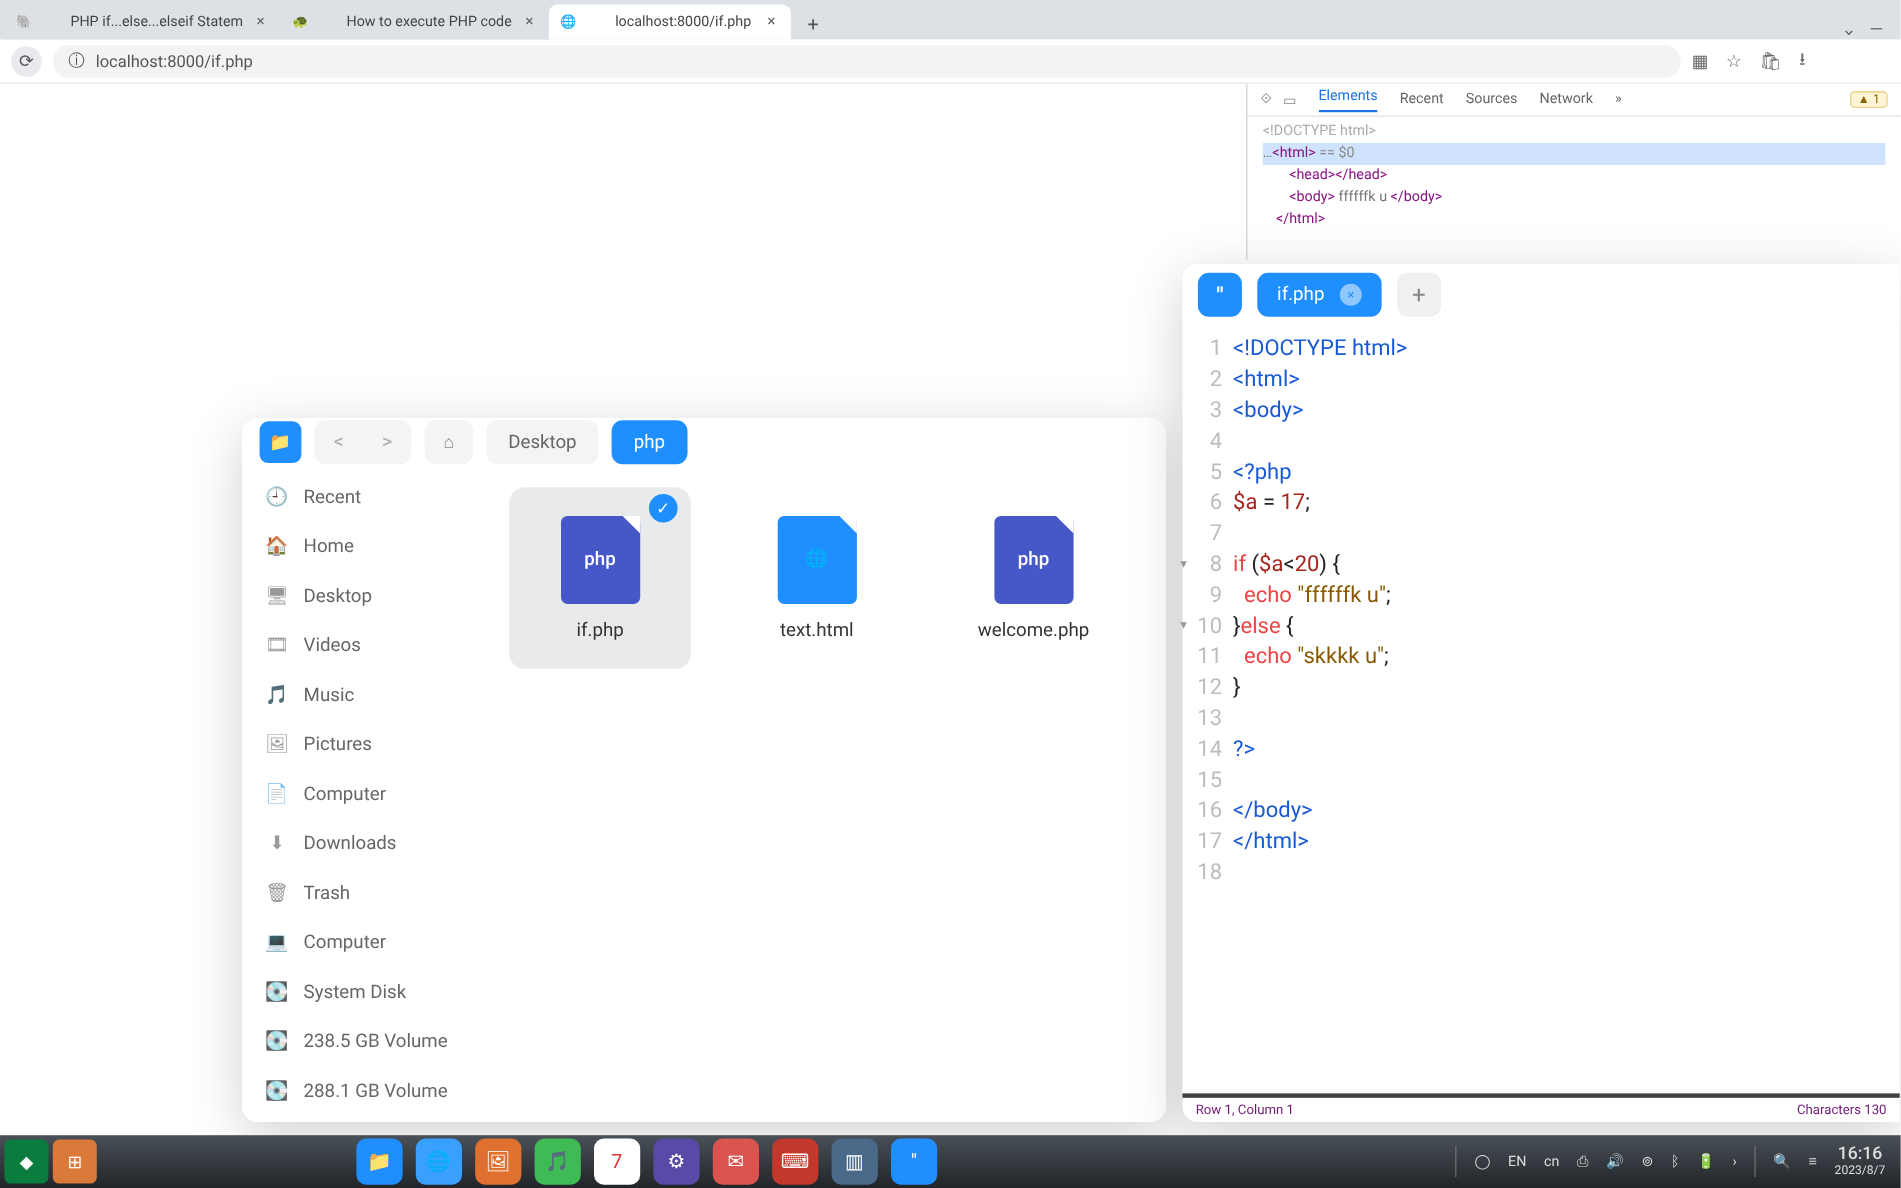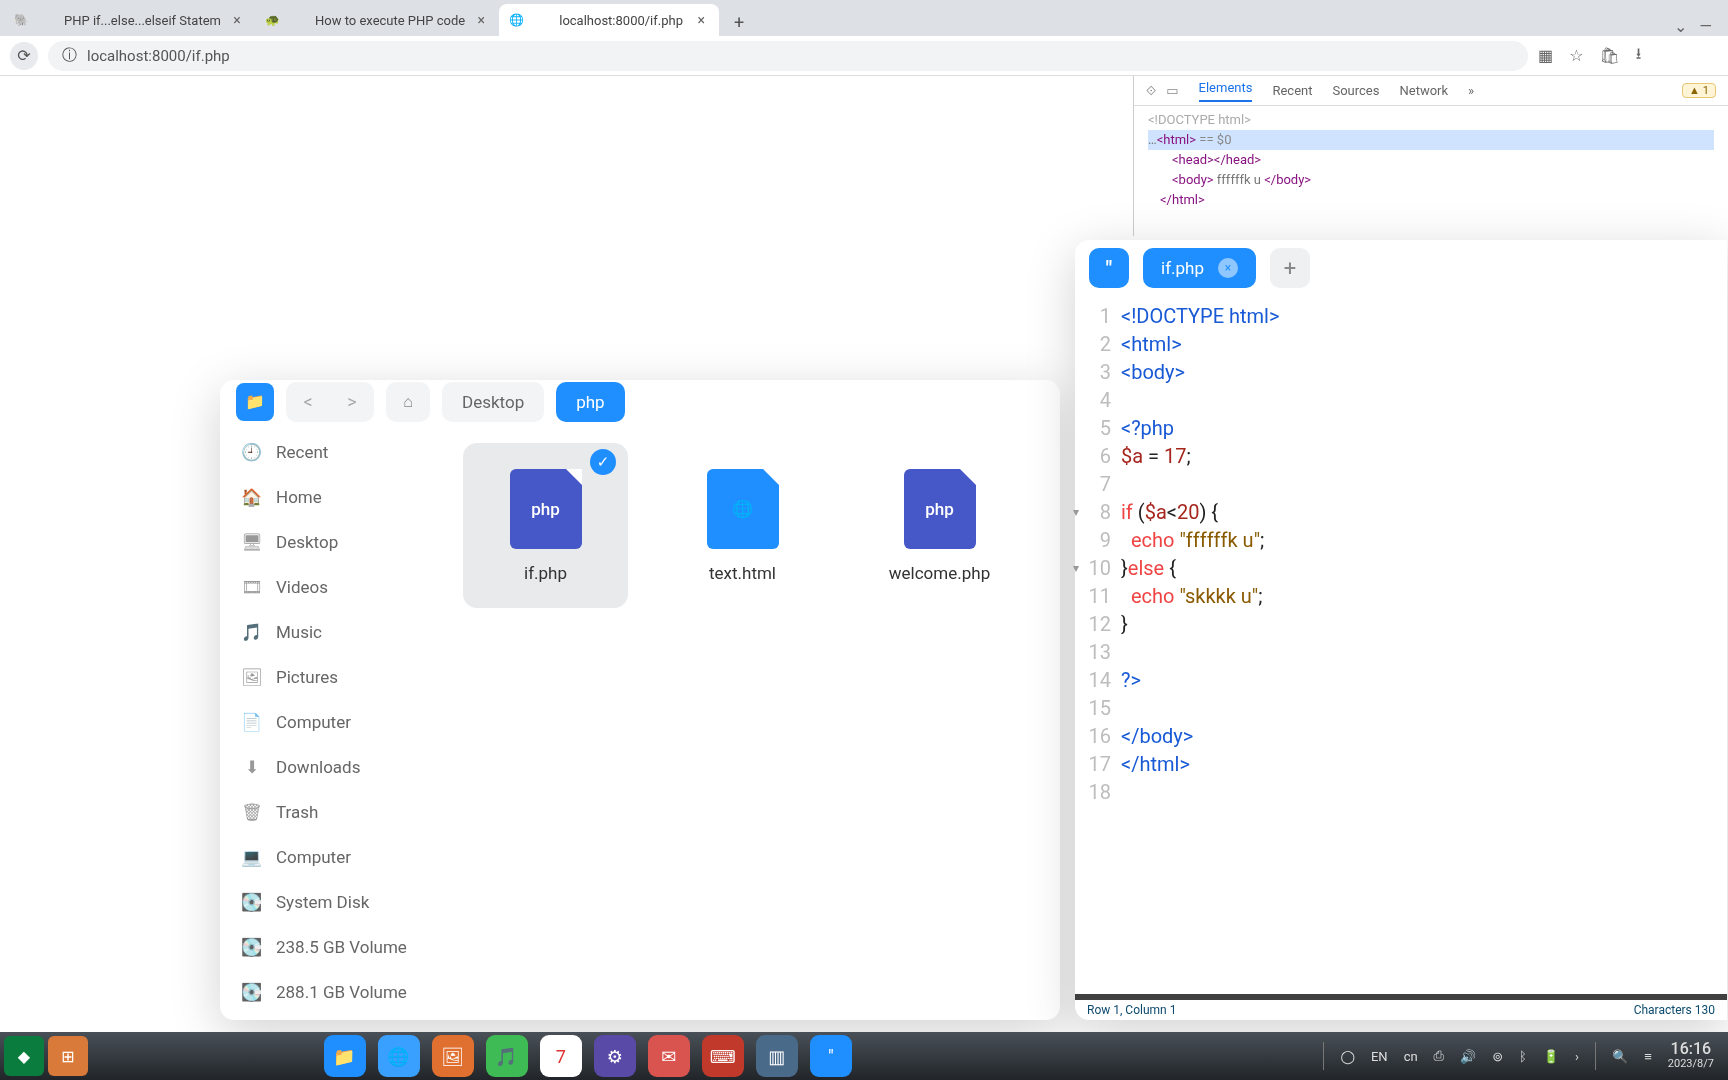--- a/index.html
+++ b/index.html
@@ -56,21 +56,21 @@
 .ed-code { flex: 1; display: flex; font-family: "Menlo","Consolas",monospace; font-size: 20px; line-height: 28px; padding-top: 6px; }
 .gutter { width: 46px; text-align: right; color: #bdbdbd; padding-right: 10px; user-select: none; }
 .gutter .fold { position: relative; }
 .gutter .fold::before { content: "▾"; position: absolute; left: -2px; font-size: 12px; color: #999; }
 .code { flex: 1; white-space: pre; color: #222; }
 .tk-tag { color: #1859d6; }
 .tk-kw { color: #ef4444; }
 .tk-var { color: #a6261d; }
 .tk-num { color: #a6261d; }
 .tk-str { color: #8a5a00; }
-.ed-status { height: 26px; border-top: 6px solid #404040; font-size: 12px; color: #0c4a6e; display: flex; align-items: center; padding: 0 12px; justify-content: space-between; }
+.ed-status { height: 26px; border-top: 4px solid #404040; font-size: 12px; color: #701a75; display: flex; align-items: center; padding: 0 12px; justify-content: space-between; }
 
 
 .dt { position: absolute; right: 0; top: 76px; width: 595px; height: 160px; background: #fff; border-left: 1px solid #ccc; font-size: 13px; }
 .dt-tabs { height: 30px; display: flex; align-items: center; gap: 20px; padding: 0 12px; border-bottom: 1px solid #ddd; color: #666; }
 .dt-tabs .sel { color: #1a73e8; border-bottom: 2px solid #1a73e8; padding-bottom: 5px; }
 .dt-tabs .warn { margin-left: auto; background: #fff4d6; border: 1px solid #e6c873; border-radius: 4px; padding: 0 6px; font-size: 11px; color: #8a6500; display: flex; align-items: center; gap: 3px; }
 .dt-icons { display:flex; gap:10px; color:#888; }
 .dt-dom { font-family: monospace; font-size: 13px; padding: 4px 14px; color: #777; line-height: 20px; }
 .dt-dom .hl { background: #cfe3ff; }
 .dt-dom .t { color: #881280; }

